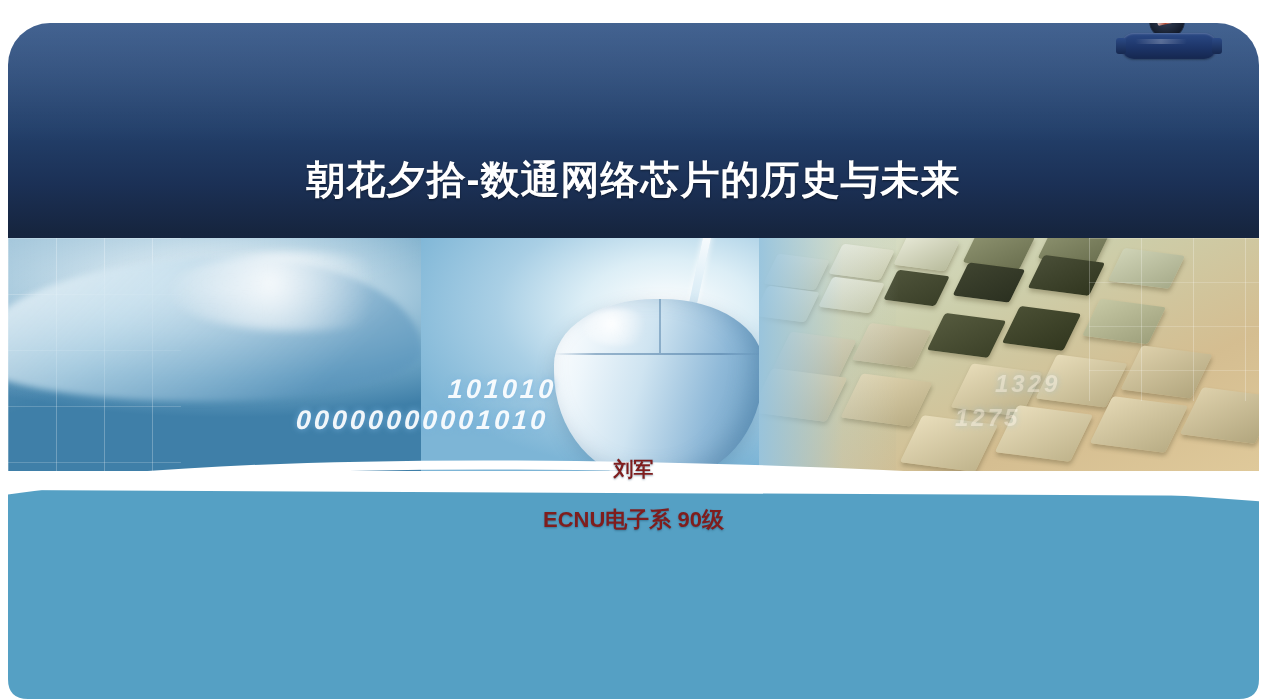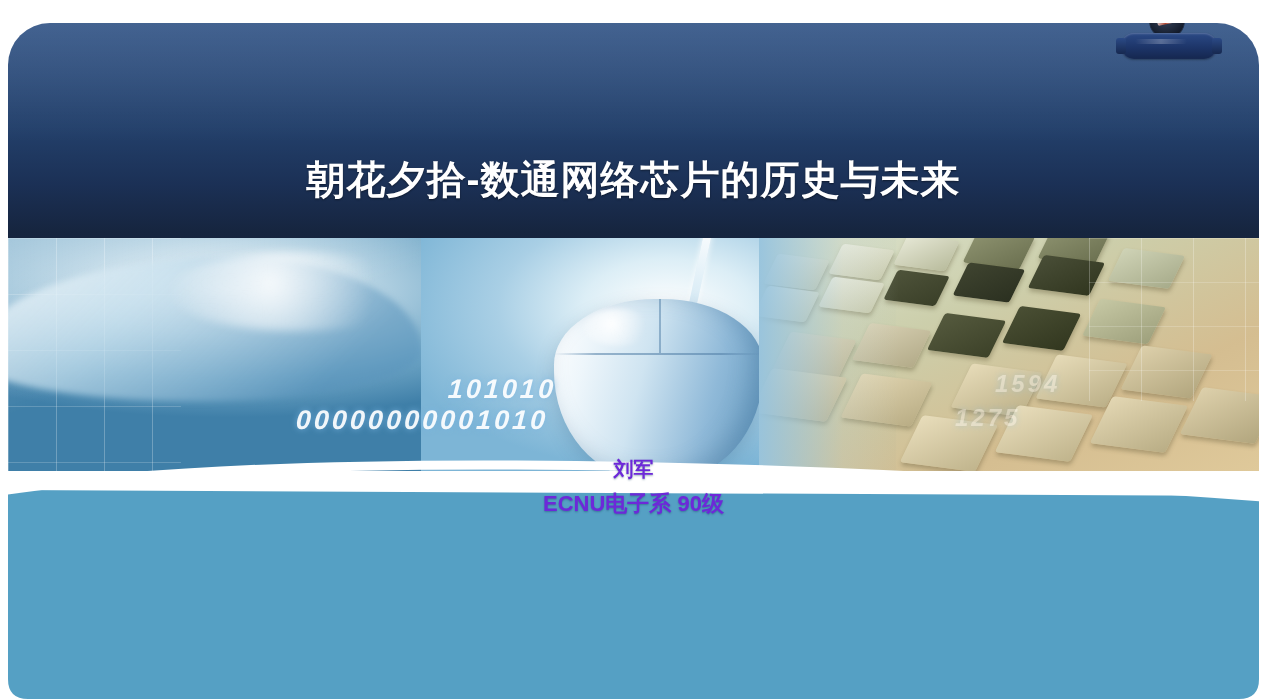--- a/index.html
+++ b/index.html
@@ -283,30 +283,30 @@
     width: 1251px;
     height: 269px;
   }
 
   .bottom-text {
     position: absolute;
     left: 8px;
     right: 8px;
     top: 455px;
     text-align: center;
-    color: #6d28d9;
+    color: #7f1d1d;
   }
   .line-author {
     font-size: 20px;
     font-weight: bold;
     line-height: 28px;
     text-shadow: 0 1px 2px rgba(25,70,100,0.45);
   }
   .line-affil {
-    margin-top: 6px;
+    margin-top: 22px;
     font-size: 22px;
     font-weight: bold;
     line-height: 30px;
     text-shadow: 0 1px 2px rgba(25,70,100,0.45);
     text-align: center;
   }
   .line-date {
     margin-top: 40px;
     font-size: 31px;
     font-weight: bold;
@@ -383,21 +383,21 @@
         <div class="key" style="left:86%;top:66%;width:16%;height:20%;transform:skewX(-26deg) skewY(7deg);background:linear-gradient(145deg,#ddd0ab,#b2a67e);"></div>
       </div>
       <div class="pb-right-grid"></div>
       <div class="pb-right-fade"></div>
     </div>
 
   </div>
 
   <div class="binary binary-1">101010</div>
   <div class="binary binary-2">00000000001010</div>
-  <div class="binary binary-3">1594</div>
+  <div class="binary binary-3">1329</div>
   <div class="binary binary-4">1275</div>
 
   <div class="bottom-panel">
     <svg viewBox="0 0 1251 269" preserveAspectRatio="none">
       <defs>
         <clipPath id="panelClip">
           <path d="M 0,60 L 0,249 Q 0,269 20,269 L 1231,269 Q 1251,269 1251,249 L 1251,66 Z"></path>
         </clipPath>
       </defs>
 

